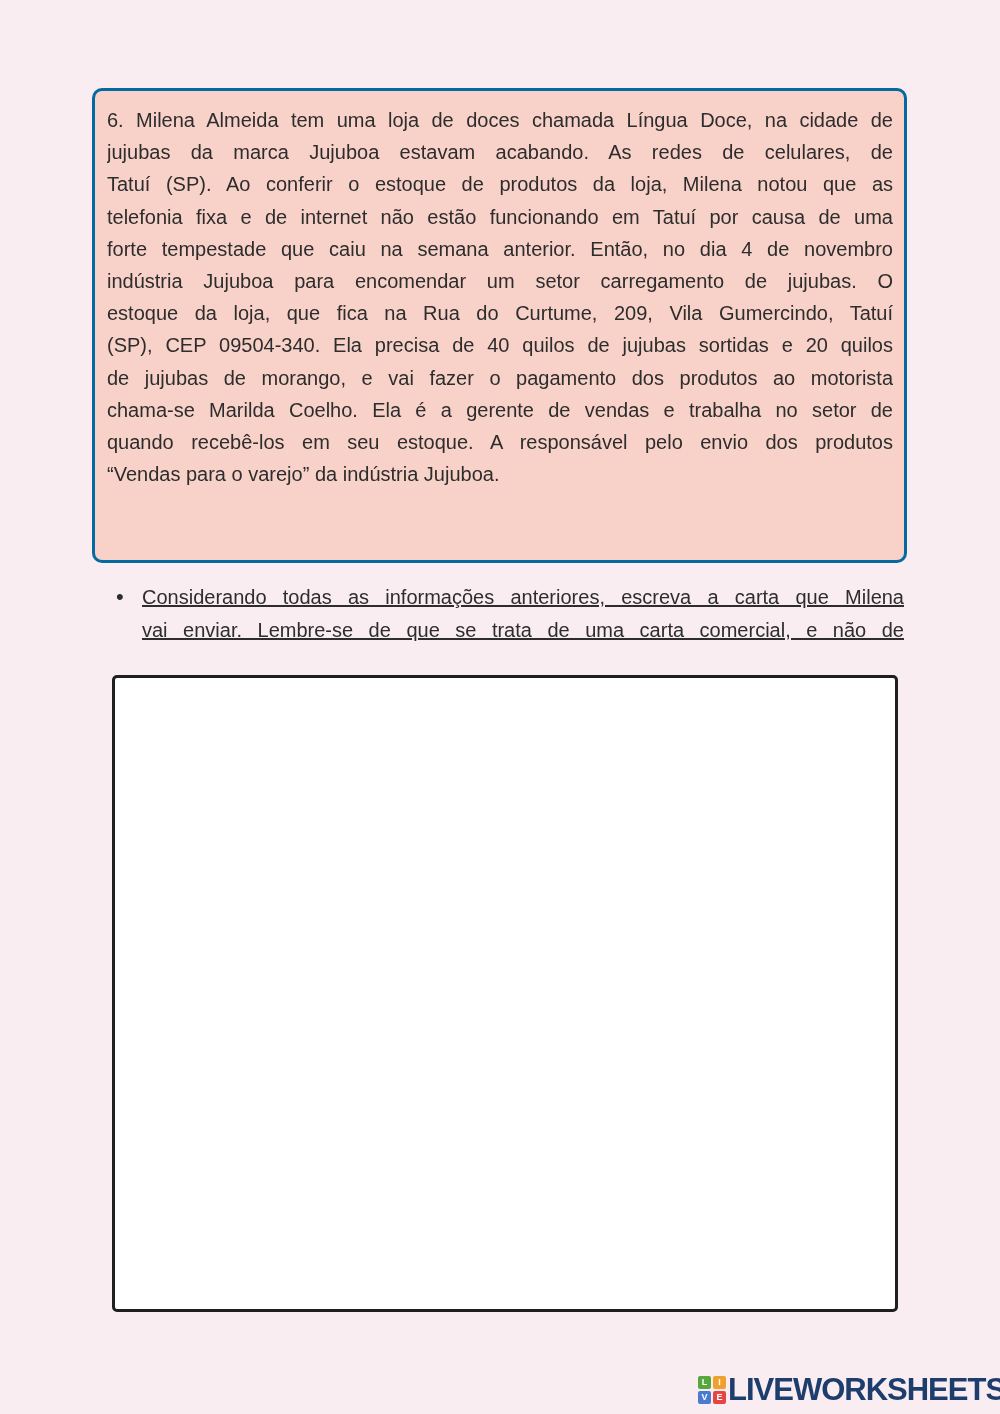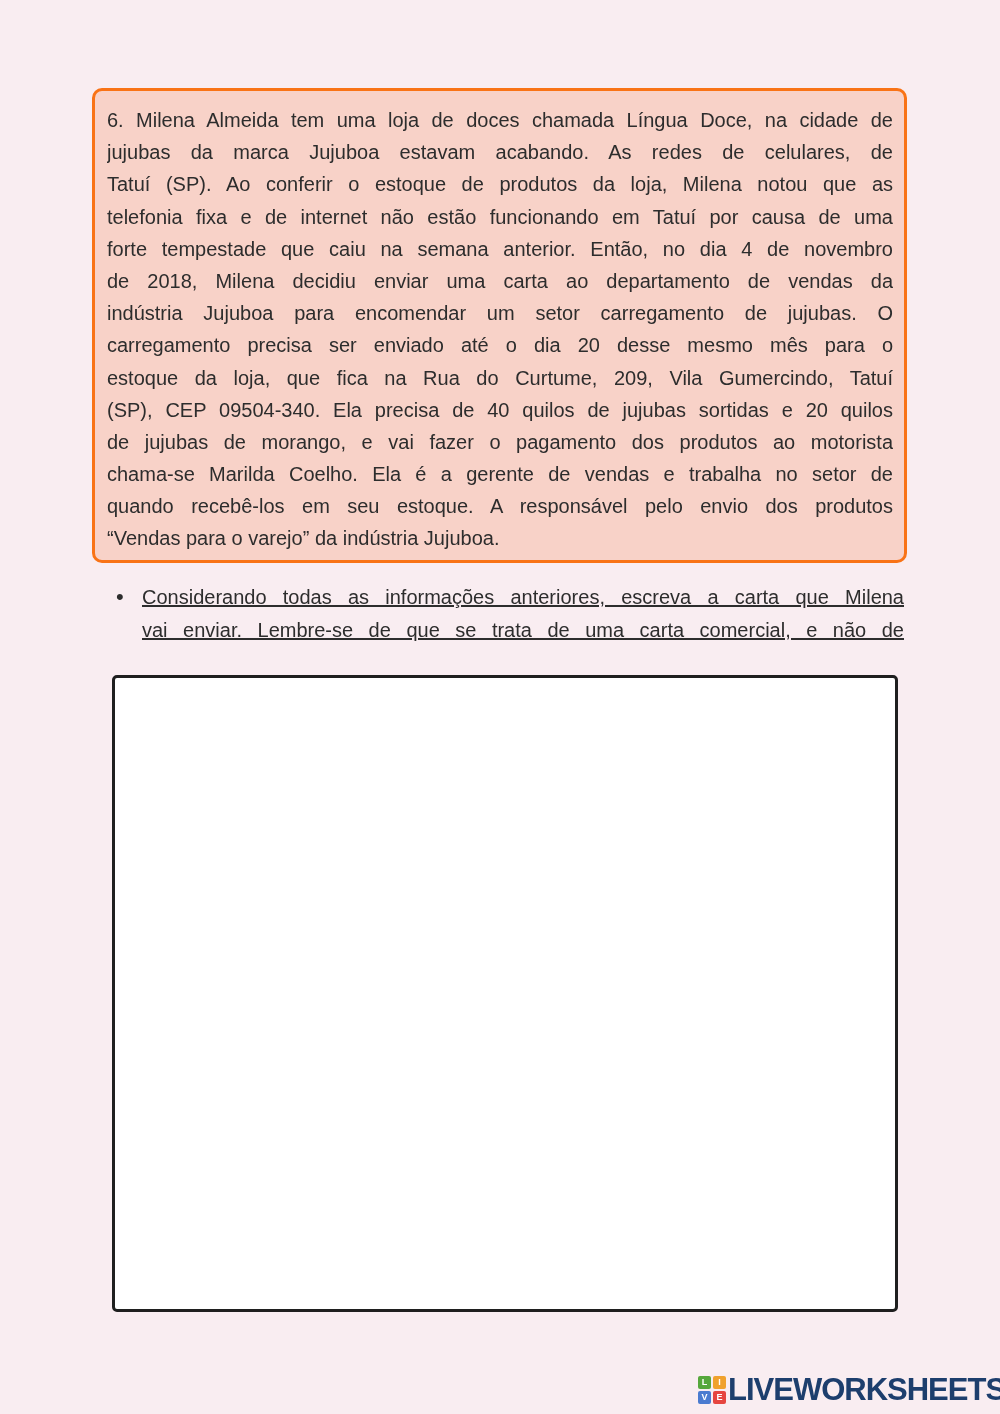--- a/index.html
+++ b/index.html
@@ -21,21 +21,21 @@
 
   
   .problem-box {
     position: absolute;
     left: 92px;
     top: 88px;
     width: 815px;
     height: 475px;
     box-sizing: border-box;
     background: #f8d2c8;
-    border: 3px solid #f97316;
+    border: 3px solid #0369a1;
     border-radius: 10px;
     padding: 13px 11px 0 12px;
     color: #2d2d2d;
     font-size: 20px;
   }
   .tline {
     height: 32.2px;
     line-height: 32.2px;
     text-align: justify;
     text-align-last: justify;
@@ -134,23 +134,21 @@
 <body>
 
 <div class="page">
 
   <div class="problem-box">
     <div class="tline">6. Milena Almeida tem uma loja de doces chamada Língua Doce, na cidade de</div>
     <div class="tline">jujubas da marca Jujuboa estavam acabando. As redes de celulares, de</div>
     <div class="tline">Tatuí (SP). Ao conferir o estoque de produtos da loja, Milena notou que as</div>
     <div class="tline">telefonia fixa e de internet não estão funcionando em Tatuí por causa de uma</div>
     <div class="tline">forte tempestade que caiu na semana anterior. Então, no dia 4 de novembro</div>
-    <div class="tline">de 2018, Milena decidiu enviar uma carta ao departamento de vendas da</div>
     <div class="tline">indústria Jujuboa para encomendar um setor carregamento de jujubas. O</div>
-    <div class="tline">carregamento precisa ser enviado até o dia 20 desse mesmo mês para o</div>
     <div class="tline">estoque da loja, que fica na Rua do Curtume, 209, Vila Gumercindo, Tatuí</div>
     <div class="tline">(SP), CEP 09504-340. Ela precisa de 40 quilos de jujubas sortidas e 20 quilos</div>
     <div class="tline">de jujubas de morango, e vai fazer o pagamento dos produtos ao motorista</div>
     <div class="tline">chama-se Marilda Coelho. Ela é a gerente de vendas e trabalha no setor de</div>
     <div class="tline">quando recebê-los em seu estoque. A responsável pelo envio dos produtos</div>
     <div class="tline last">“Vendas para o varejo” da indústria Jujuboa.</div>
   </div>
 
   <div class="instruction">
     <span class="bullet">•</span>

